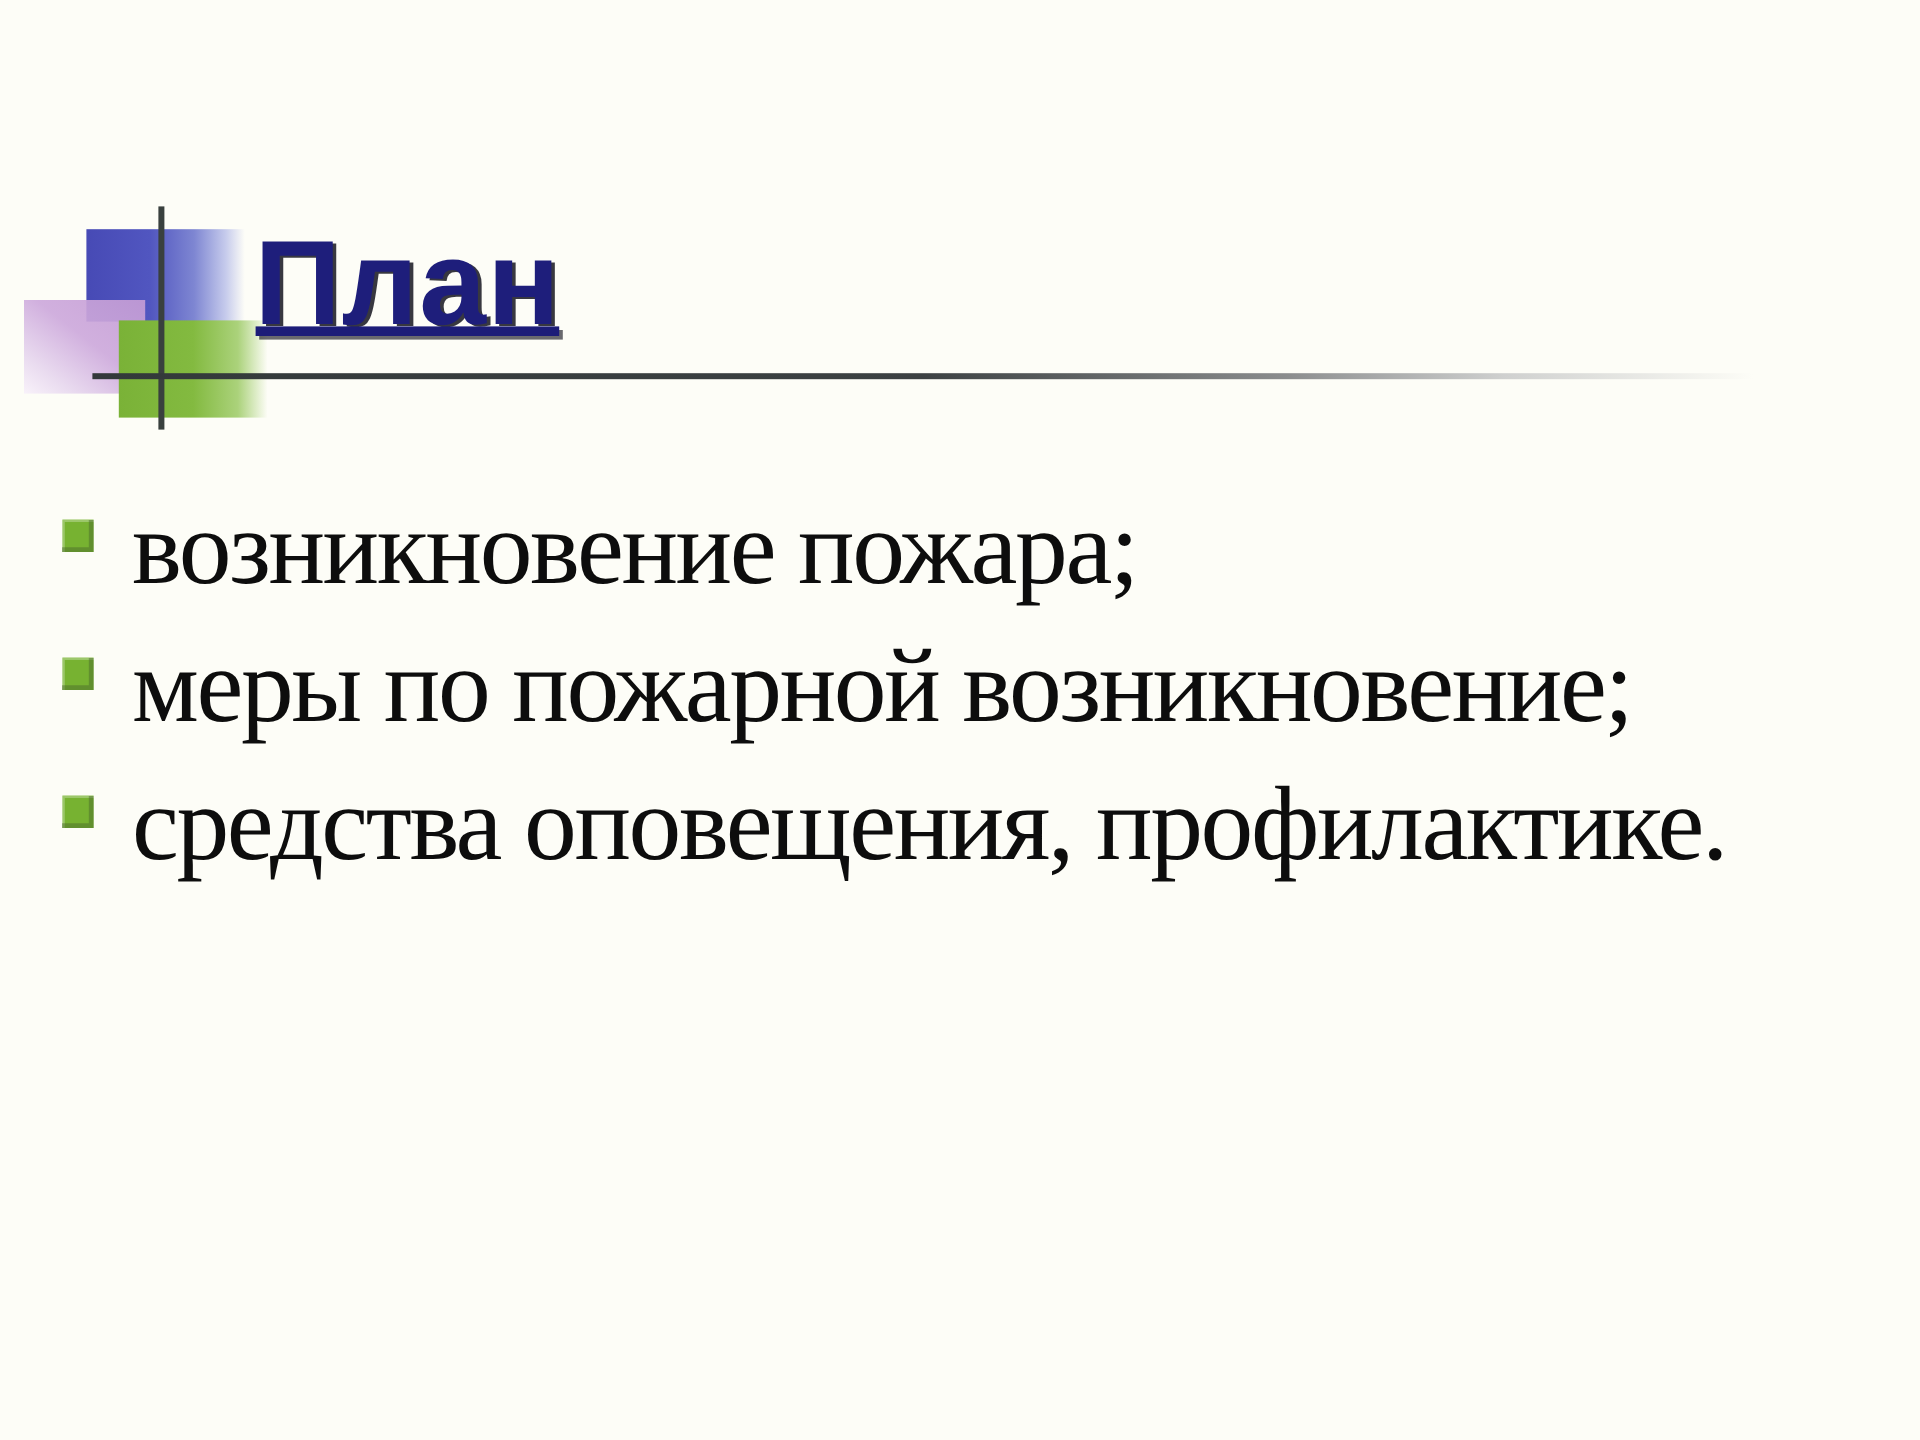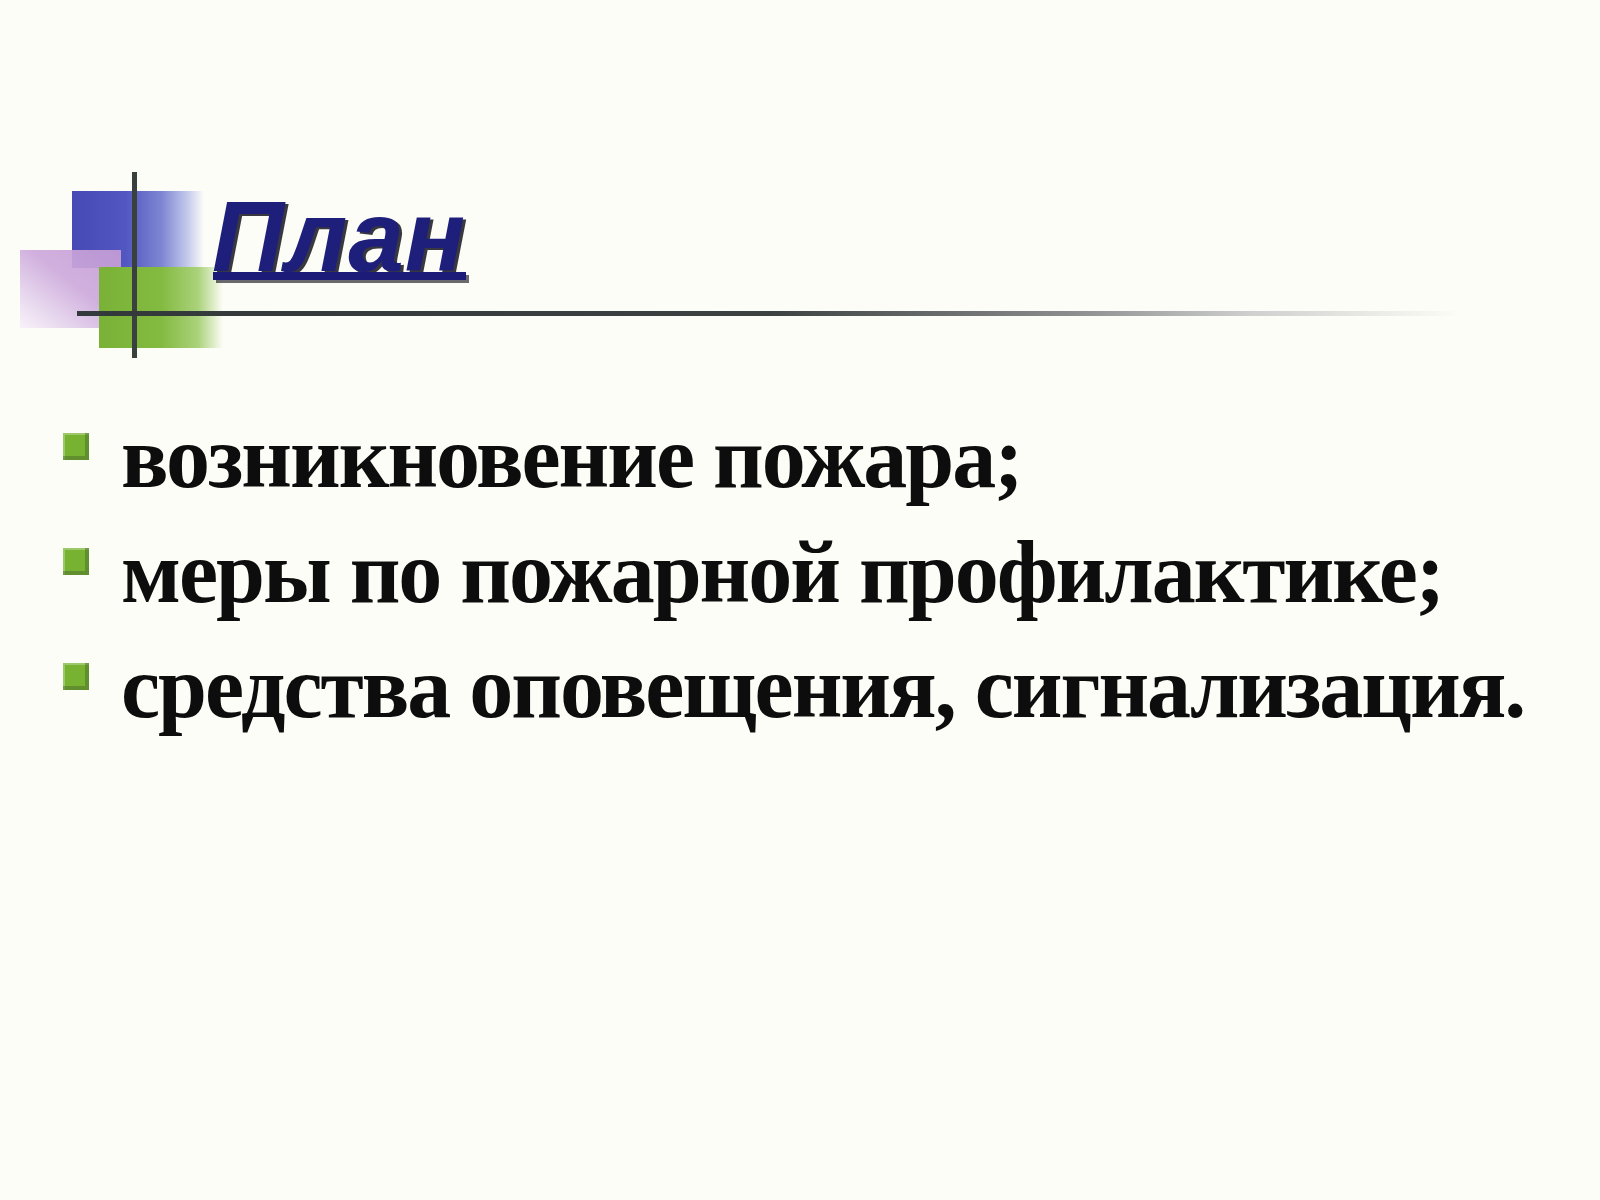--- a/index.html
+++ b/index.html
@@ -54,45 +54,43 @@
       #33393a 0%, #3c4142 50%, #8b8d8e 72%, #cfd0cf 85%, rgba(253,253,247,0) 100%);
     z-index: 4;
   }
   
   .title {
     position: absolute;
     left: 212px; top: 186px;
     margin: 0;
     font-family: "Liberation Sans", sans-serif;
     font-weight: bold;
-    font-style: italic;
     font-size: 100px;
     line-height: 1;
     letter-spacing: 1px;
     color: #1e1e7b;
     text-shadow: 3px 2px 0 rgba(6,6,18,0.8);
     z-index: 5;
     white-space: nowrap;
   }
   .title-underline {
     position: absolute;
     left: 213px; top: 272px;
     width: 253px; height: 8px;
     background: #1c1c78;
     box-shadow: 3px 3px 0 rgba(6,6,18,0.6);
     z-index: 5;
   }
   
   .bullets {
     position: absolute;
-    left: 61px; top: 400px; right: 40px;
+    left: 50px; top: 400px; right: 40px;
     margin: 0; padding: 0;
     list-style: none;
     z-index: 5;
-    font-weight: bold;
   }
   .bullets li {
     position: relative;
     height: 115px;
     line-height: 115px;
     padding-left: 60px;
     font-size: 88px;
     letter-spacing: -2px;
     color: #0d0d0d;
     white-space: nowrap;
@@ -120,21 +118,21 @@
   <h1 class="title">План</h1>
   <div class="title-underline"></div>
 
   <ul class="bullets">
     <li>
       <span class="bsq"></span>
       <span>возникновение пожара;</span>
     </li>
     <li>
       <span class="bsq"></span>
-      <span>меры по пожарной профилактике;</span>
+      <span>меры по пожарной возникновение;</span>
     </li>
     <li>
       <span class="bsq"></span>
-      <span>средства оповещения, сигнализация.</span>
+      <span>средства оповещения, профилактике.</span>
     </li>
   </ul>
 
 </div>
 
 </body></html>

